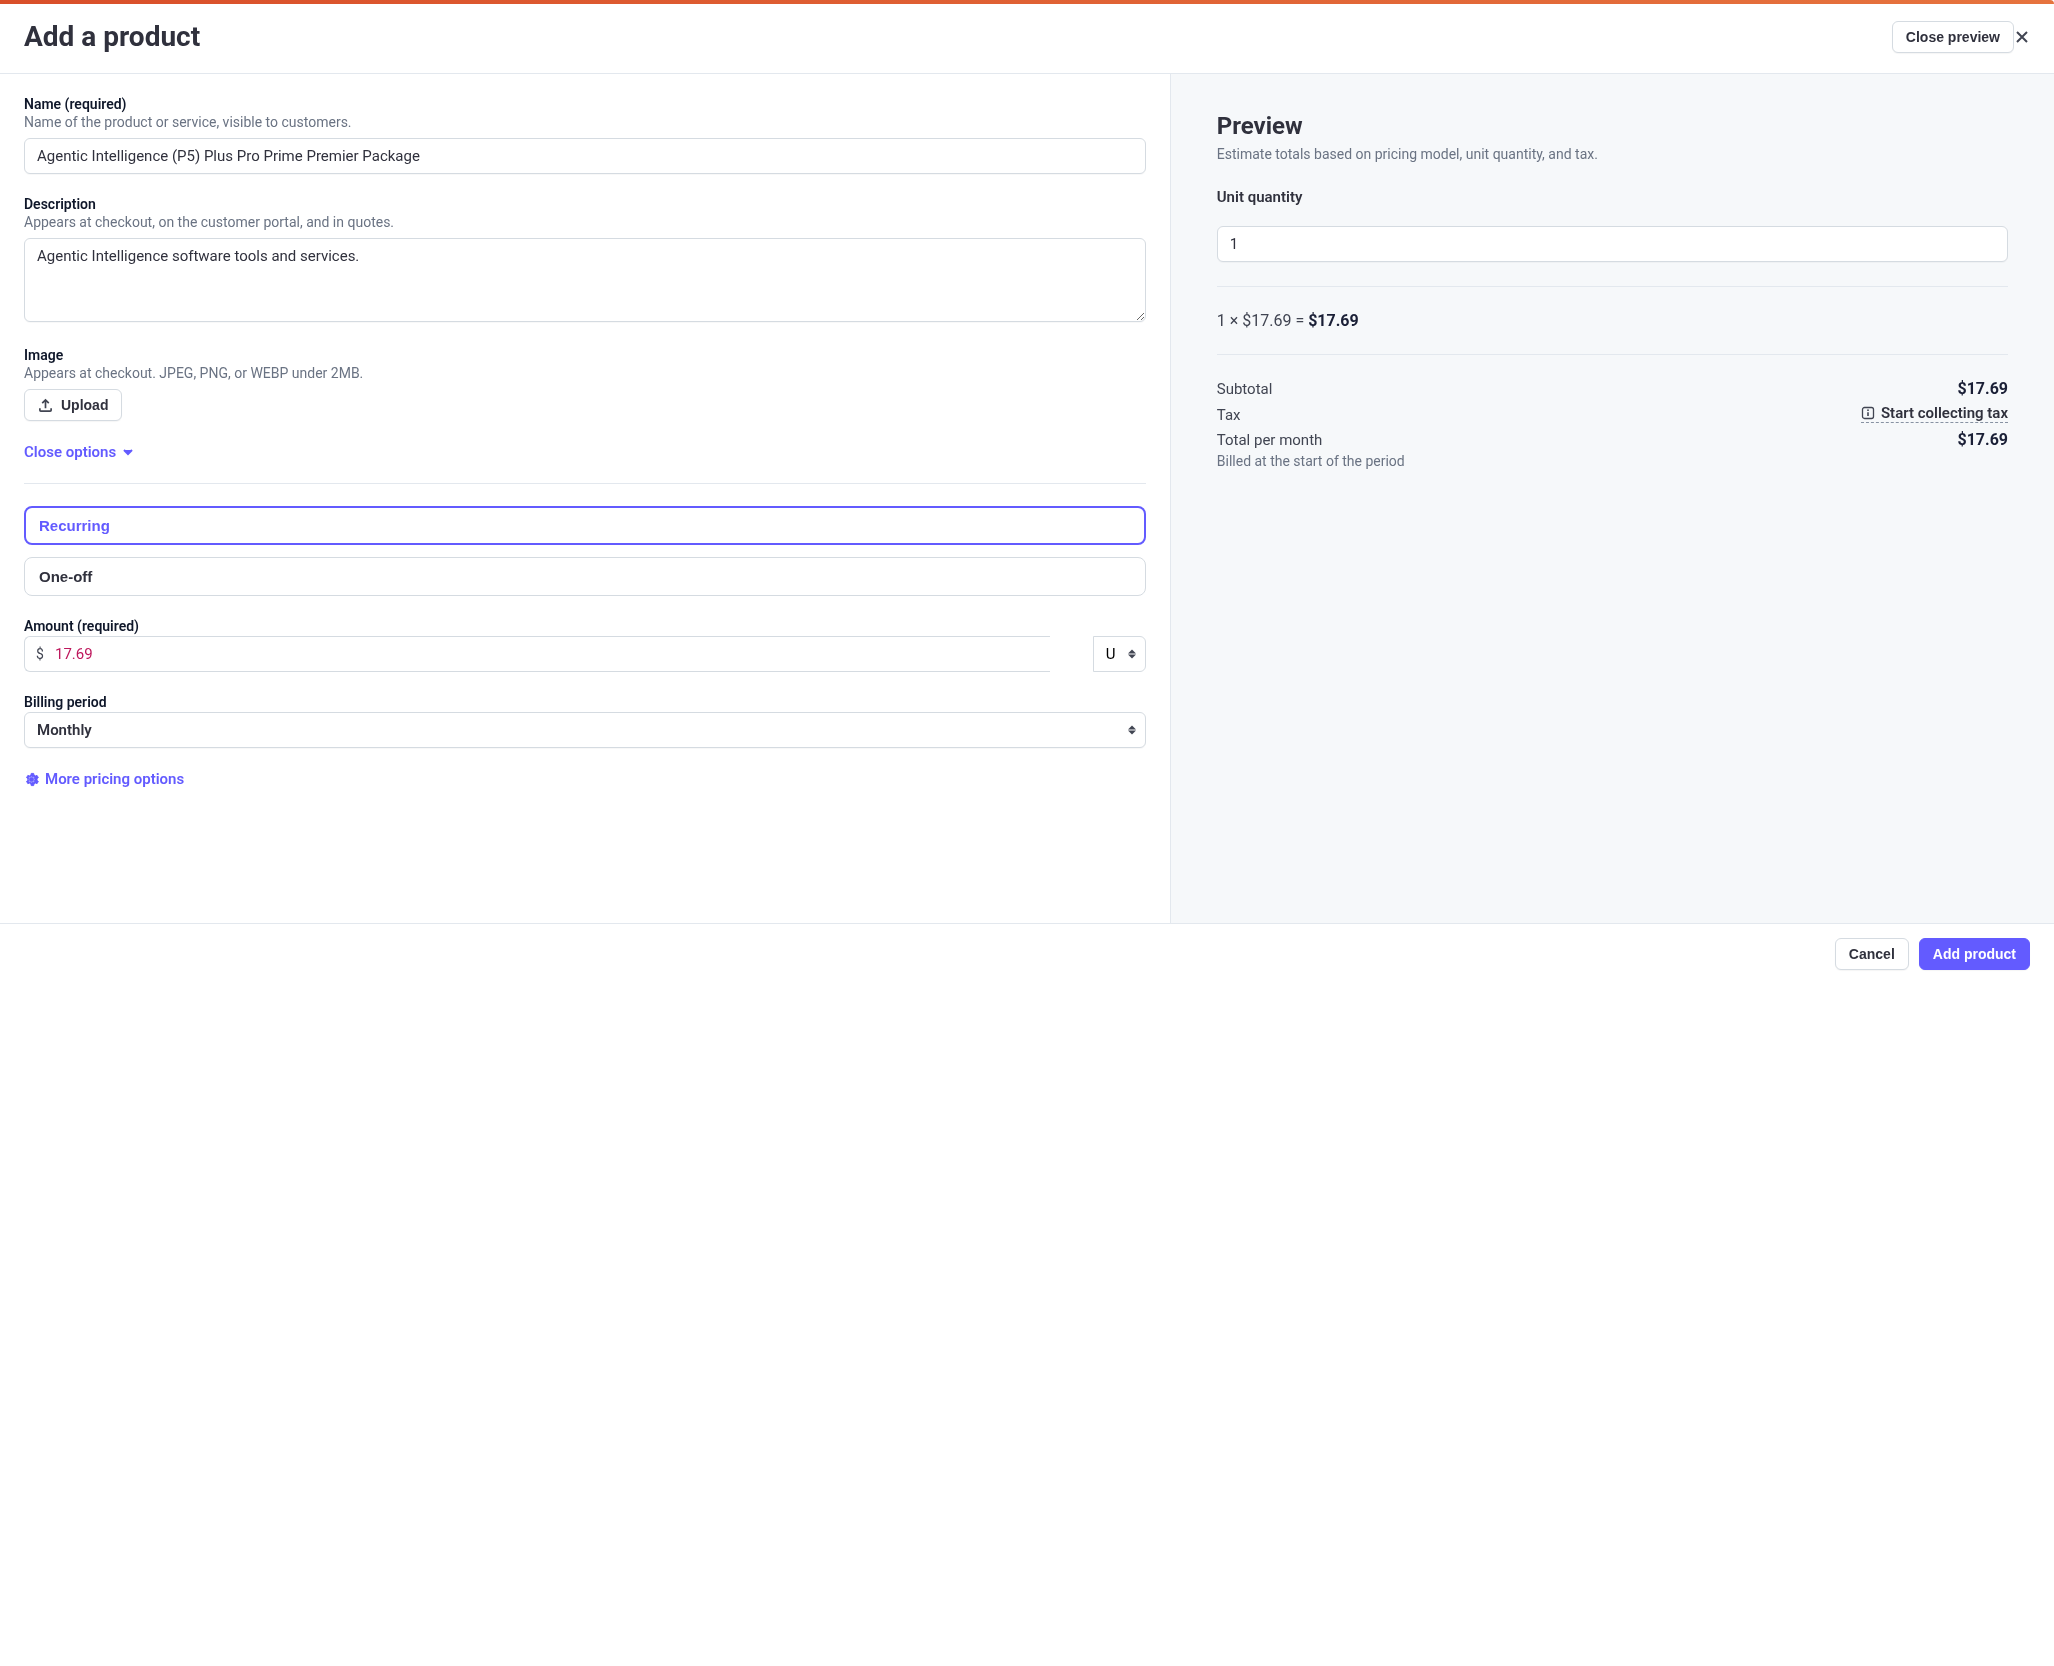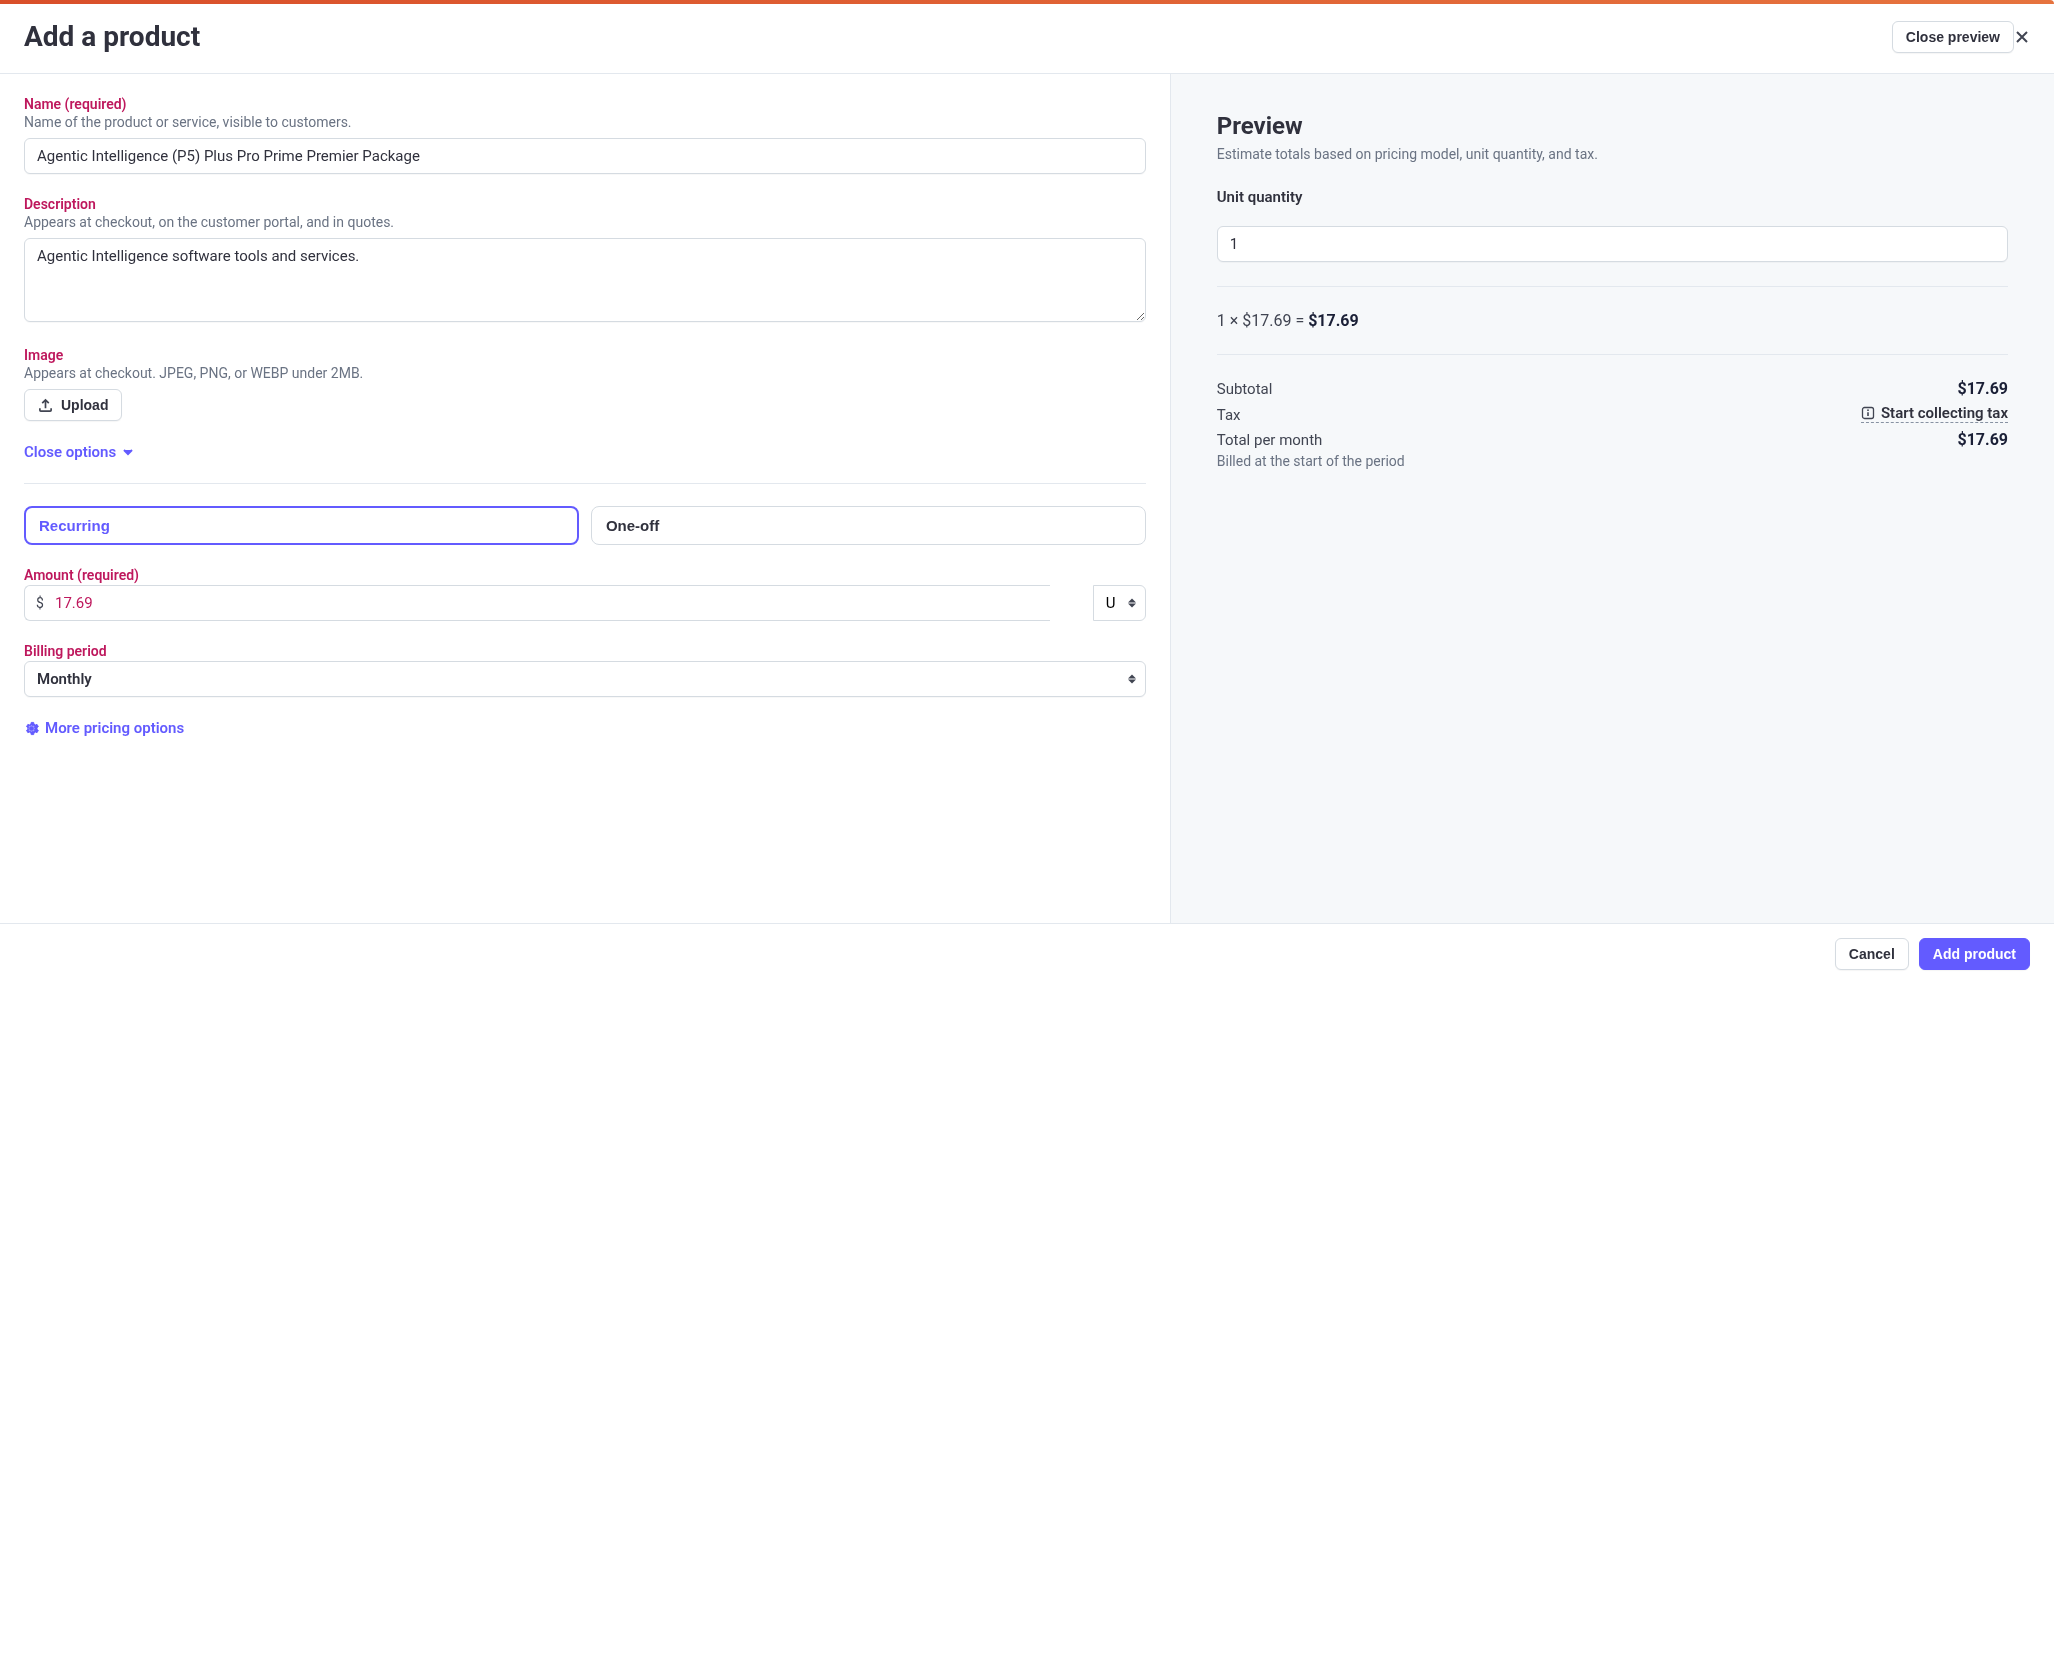--- a/index.html
+++ b/index.html
@@ -76,21 +76,21 @@
   .preview-col {
     flex: 1;
     background: #f6f8fa;
     padding: 38px 46px;
   }
   
   .field { margin-bottom: 22px; }
   .field-label {
     font-size: 14px;
     font-weight: 600;
-    color: #be185d;
+    color: #0f172a;
     display: block;
     margin-bottom: 2px;
   }
   .field-help {
     font-size: 14px;
     color: #6a7383;
     margin-bottom: 8px;
   }
   .text-input, .textarea, .select {
     width: 100%;
@@ -146,20 +146,21 @@
   hr.divider {
     border: none;
     border-top: 1px solid #e3e8ee;
     margin: 22px 0;
   }
   
   .toggle-group {
     display: flex;
     gap: 12px;
     margin-bottom: 22px;
+    flex-direction: column;
   }
   .toggle-btn {
     flex: 1;
     padding: 10px 14px;
     border: 1px solid #d5dbe1;
     border-radius: 8px;
     background: #fff;
     font-size: 15px;
     font-weight: 600;
     color: #30313d;

